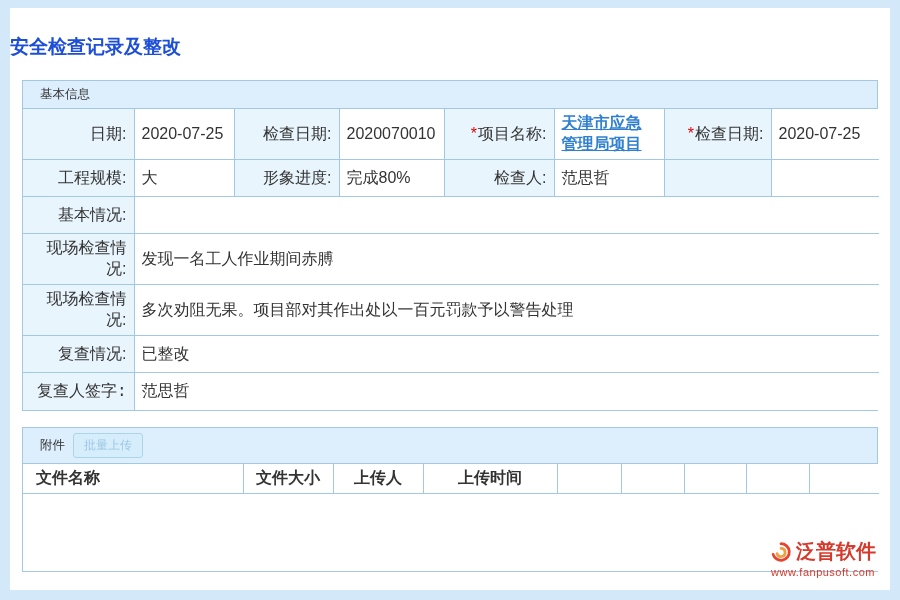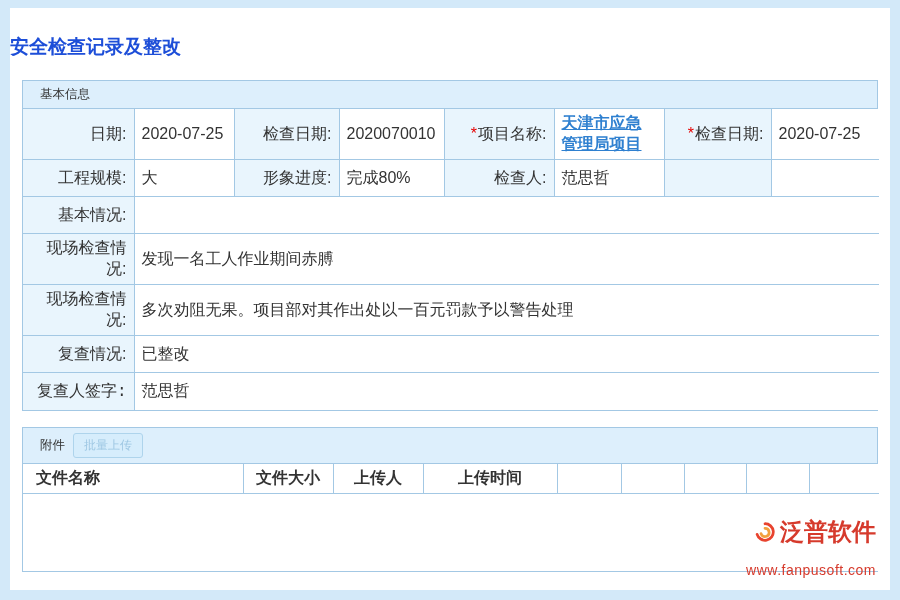--- a/index.html
+++ b/index.html
@@ -79,25 +79,25 @@
     position: absolute;
     right: 14px; bottom: 12px;
     text-align: center;
     color: #d63a2c;
   }
   .brand-row {
     display: flex;
     align-items: center;
     justify-content: flex-end;
     gap: 4px;
-    font-size: 24px;
+    font-size: 20px;
     font-weight: bold;
   }
   .brand-icon svg { display: block; }
-  .website { font-size: 14px; margin-top: 14px; letter-spacing: 0.5px; }
+  .website { font-size: 11px; margin-top: 1px; letter-spacing: 0.5px; }
 </style>
 </head>
 <body>
 
 <div class="content">
 
   <div class="page-title">安全检查记录及整改</div>
 
   <div class="panel">
     <div class="panel-header">

